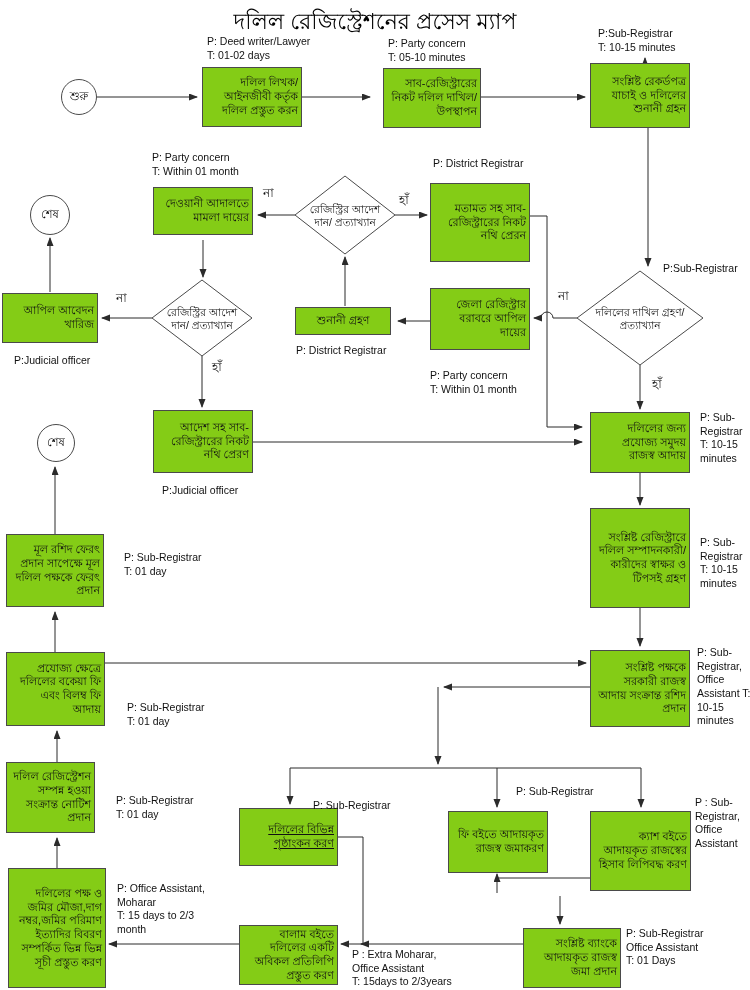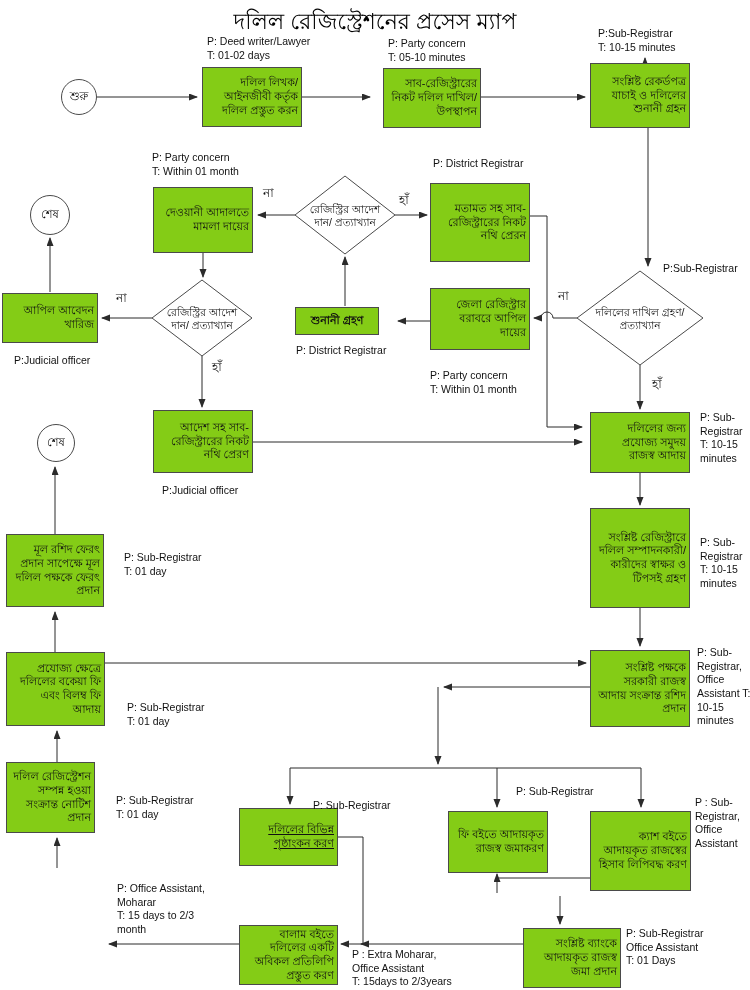--- a/index.html
+++ b/index.html
@@ -78,35 +78,36 @@
 
   <div id="title">দলিল রেজিস্ট্রেশনের প্রসেস ম্যাপ</div>
 
   <div class="term" style="left:61px;top:79px;width:36px;height:36px;">শুরু</div>
   <div class="term" style="left:30px;top:195px;width:40px;height:40px;">শেষ</div>
   <div class="term" style="left:37px;top:424px;width:38px;height:38px;">শেষ</div>
 
   <div class="box" style="left:202px;top:67px;width:100px;height:60px;">দলিল লিখক/আইনজীবী কর্তৃক দলিল প্রস্তুত করন</div>
   <div class="box" style="left:375px;top:68px;width:98px;height:60px;margin-left:8px;">সাব-রেজিস্ট্রারের নিকট দলিল দাখিল/উপস্থাপন</div>
   <div class="box" style="left:590px;top:63px;width:100px;height:65px;">সংশ্লিষ্ট রেকর্ডপত্র যাচাই ও দলিলের শুনানী গ্রহন</div>
-  <div class="box" style="left:153px;top:187px;width:100px;height:66px;">দেওয়ানী আদালতে মামলা দায়ের</div>
+  <div class="box" style="left:153px;top:187px;width:100px;height:48px;">দেওয়ানী আদালতে মামলা দায়ের</div>
   <div class="box" style="left:430px;top:183px;width:100px;height:79px;">মতামত সহ সাব-রেজিস্ট্রারের নিকট নথি প্রেরন</div>
   <div class="box" style="left:2px;top:293px;width:96px;height:50px;">আপিল আবেদন খারিজ</div>
-  <div class="box" style="left:295px;top:307px;width:84px;height:28px;font-weight:bold;">শুনানী গ্রহণ</div>
+  <div class="box" style="left:295px;top:307px;width:96px;height:28px;">শুনানী গ্রহণ</div>
   <div class="box" style="left:430px;top:288px;width:100px;height:62px;">জেলা রেজিস্ট্রার বরাবরে আপিল দায়ের</div>
   <div class="box" style="left:153px;top:410px;width:100px;height:63px;">আদেশ সহ সাব-রেজিস্ট্রারের নিকট নথি প্রেরণ</div>
   <div class="box" style="left:590px;top:412px;width:100px;height:61px;">দলিলের জন্য প্রযোজ্য সমুদয় রাজস্ব আদায়</div>
   <div class="box" style="left:590px;top:508px;width:100px;height:100px;">সংশ্লিষ্ট রেজিস্ট্রারে দলিল সম্পাদনকারী/ কারীদের স্বাক্ষর ও টিপসই গ্রহণ</div>
   <div class="box" style="left:6px;top:534px;width:98px;height:73px;">মূল রশিদ ফেরৎ প্রদান সাপেক্ষে মূল দলিল পক্ষকে ফেরৎ প্রদান</div>
   <div class="box" style="left:6px;top:652px;width:99px;height:74px;">প্রযোজ্য ক্ষেত্রে দলিলের বকেয়া ফি এবং বিলম্ব ফি আদায়</div>
   <div class="box" style="left:590px;top:650px;width:100px;height:77px;">সংশ্লিষ্ট পক্ষকে সরকারী রাজস্ব আদায় সংক্রান্ত রশিদ প্রদান</div>
   <div class="box" style="left:6px;top:762px;width:89px;height:71px;">দলিল রেজিস্ট্রেশন সম্পন্ন হওয়া সংক্রান্ত নোটিশ প্রদান</div>
   <div class="box" style="left:239px;top:808px;width:99px;height:58px;text-decoration:underline;">দলিলের বিভিন্ন পৃষ্ঠাংকন করণ</div>
   <div class="box" style="left:448px;top:811px;width:100px;height:62px;">ফি বইতে আদায়কৃত রাজস্ব জমাকরণ</div>
   <div class="box" style="left:590px;top:811px;width:101px;height:80px;">ক্যাশ বইতে আদায়কৃত রাজস্বের হিসাব লিপিবদ্ধ করণ</div>
+  <div class="box" style="left:8px;top:868px;width:98px;height:120px;">দলিলের পক্ষ ও জমির মৌজা,দাগ নম্বর,জমির পরিমাণ ইত্যাদির বিবরণ সম্পর্কিত ভিন্ন ভিন্ন সূচী প্রস্তুত করণ</div>
   <div class="box" style="left:239px;top:910px;width:99px;height:60px;margin-top:15px;">বালাম বইতে দলিলের একটি অবিকল প্রতিলিপি প্রস্তুত করণ</div>
   <div class="box" style="left:523px;top:928px;width:98px;height:60px;">সংশ্লিষ্ট ব্যাংকে আদায়কৃত রাজস্ব জমা প্রদান</div>
 
   <div class="dtext" style="left:300px;top:194px;width:90px;height:44px;">রেজিস্ট্রির আদেশ দান/ প্রত্যাখ্যান</div>
   <div class="dtext" style="left:157px;top:297px;width:90px;height:44px;">রেজিস্ট্রির আদেশ দান/ প্রত্যাখ্যান</div>
   <div class="dtext" style="left:578px;top:302px;width:124px;height:34px;">দলিলের দাখিল গ্রহণ/প্রত্যাখ্যান</div>
 
   <div class="yn" style="left:263px;top:184px;">না</div>
   <div class="yn" style="left:399px;top:191px;">হাঁ</div>
   <div class="yn" style="left:116px;top:289px;">না</div>

